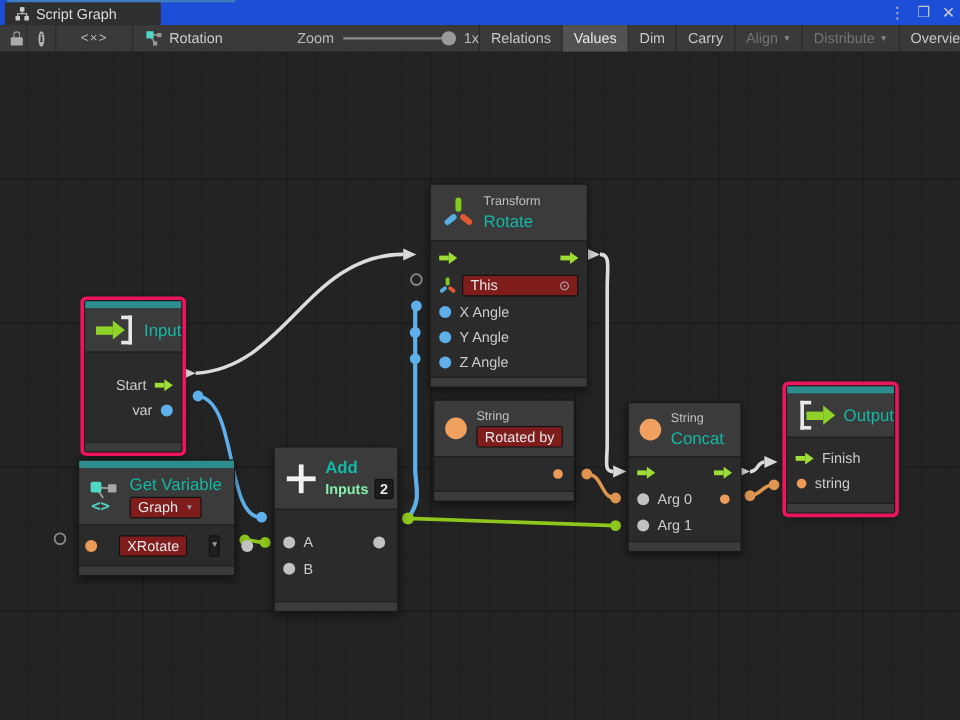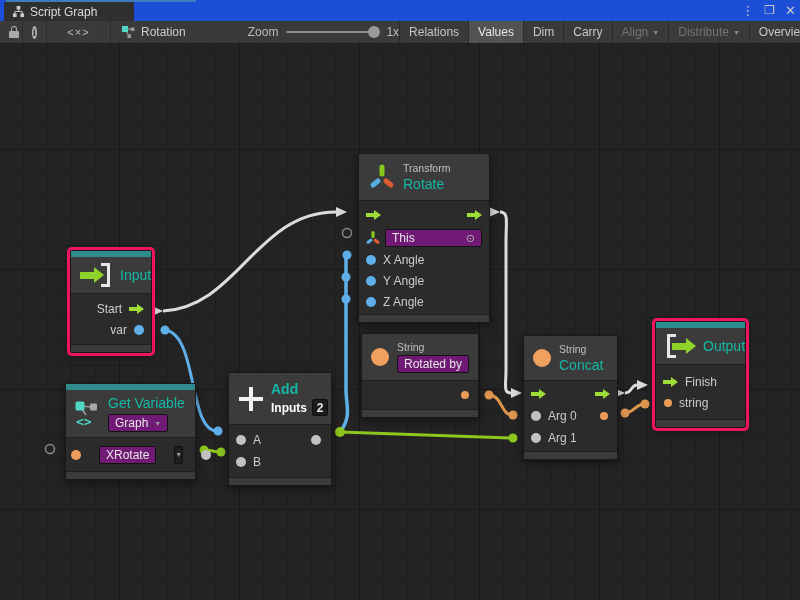--- a/index.html
+++ b/index.html
@@ -55,32 +55,32 @@
   .wires { position:absolute; left:0; top:0; width:800px; height:556px; z-index:1; pointer-events:none; }
 
   
   .node { position:absolute; z-index:2; background:#2b2b2b; border:1px solid #191919; border-radius:2px;
     box-shadow:0 3px 8px rgba(0,0,0,.45); color:#d6d6d6; }
   .node.selected { box-shadow:0 0 0 3px #ee1560, 0 3px 8px rgba(0,0,0,.45); }
   .tealbar { height:6px; background:#2e8c8c; }
   .nhead { background:#3b3b3b; display:flex; align-items:center; gap:8px; padding:6px 9px; }
   .ntitle { font-size:14px; color:#14b8a6; white-space:nowrap; }
   .nsur { font-size:10.5px; color:#c0c0c0; margin-bottom:2px; white-space:nowrap; }
-  .nbody { background:#2b2b2b; border-top:1px solid #1e1e1e; padding:4px 0; }
+  .nbody { background:#2b2b2b; border-top:1px solid #1e1e1e; padding:16px 0; }
   .nfoot { height:8px; background:#3b3b3b; border-top:1px solid #1e1e1e; }
   .prow { display:flex; align-items:center; gap:7px; padding:0 7px; height:21px; font-size:12px; color:#cccccc; }
   .prow.right { justify-content:flex-end; }
   .spring { flex:1; }
   .dot { width:10px; height:10px; border-radius:50%; flex:0 0 auto; }
   .dot.sm { width:8px; height:8px; }
   .c-blue { background:#5fb0ea; } .c-orange { background:#ec9c58; } .c-gray { background:#c2c2c2; }
   .farrow { display:inline-flex; align-items:center; flex:0 0 auto; }
   .farrow .sh { width:8px; height:4px; background:#9edd35; }
   .farrow .hd { width:0; height:0; border-top:5px solid transparent; border-bottom:5px solid transparent; border-left:7px solid #9edd35; }
-  .field { background:#701a75; border:1px solid #121212; border-radius:2px; color:#e6e6e6;
+  .field { background:#7f1d1d; border:1px solid #121212; border-radius:2px; color:#e6e6e6;
     font-size:12px; padding:1px 6px; display:flex; align-items:center; gap:6px; white-space:nowrap; }
   .field .tgt { color:#b5b5b5; font-size:11px; }
   .ddbtn { background:#1e1e1e; border:1px solid #121212; border-radius:2px; width:16px; height:18px;
     display:flex; align-items:center; justify-content:center; color:#9a9a9a; font-size:7px; }
   .countbox { background:#1c1c1c; border:1px solid #101010; border-radius:2px; min-width:16px; height:17px;
     display:flex; align-items:center; justify-content:center; color:#e8e8e8; font-size:12px; padding:0 3px; }
 
   
   .hic { flex:0 0 auto; display:flex; align-items:center; justify-content:center; }
   .orange-ball { width:18px; height:18px; border-radius:50%; background:#f0a160; }
@@ -285,21 +285,21 @@
       </div>
       <div class="nfoot"></div>
     </div>
 
     <div class="node" style="left:228px;top:328px;width:104px;">
       <div class="nhead" style="padding:8px 10px;font-weight:bold;">
         <span class="hic plus"></span>
         <span>
           <div class="ntitle">Add</div>
           <div style="display:flex;align-items:center;gap:5px;margin-top:2px;">
-            <span style="font-size:12px;color:#ffffff;">Inputs</span>
+            <span style="font-size:12px;color:#86efac;">Inputs</span>
             <span class="countbox">2</span>
           </div>
         </span>
       </div>
       <div class="nbody">
         <div class="prow" style="height:22px;">
           <span class="dot c-gray"></span>
           <span>A</span>
           <span class="spring"></span>
           <span class="dot c-gray" style="margin-right:3px;"></span>

